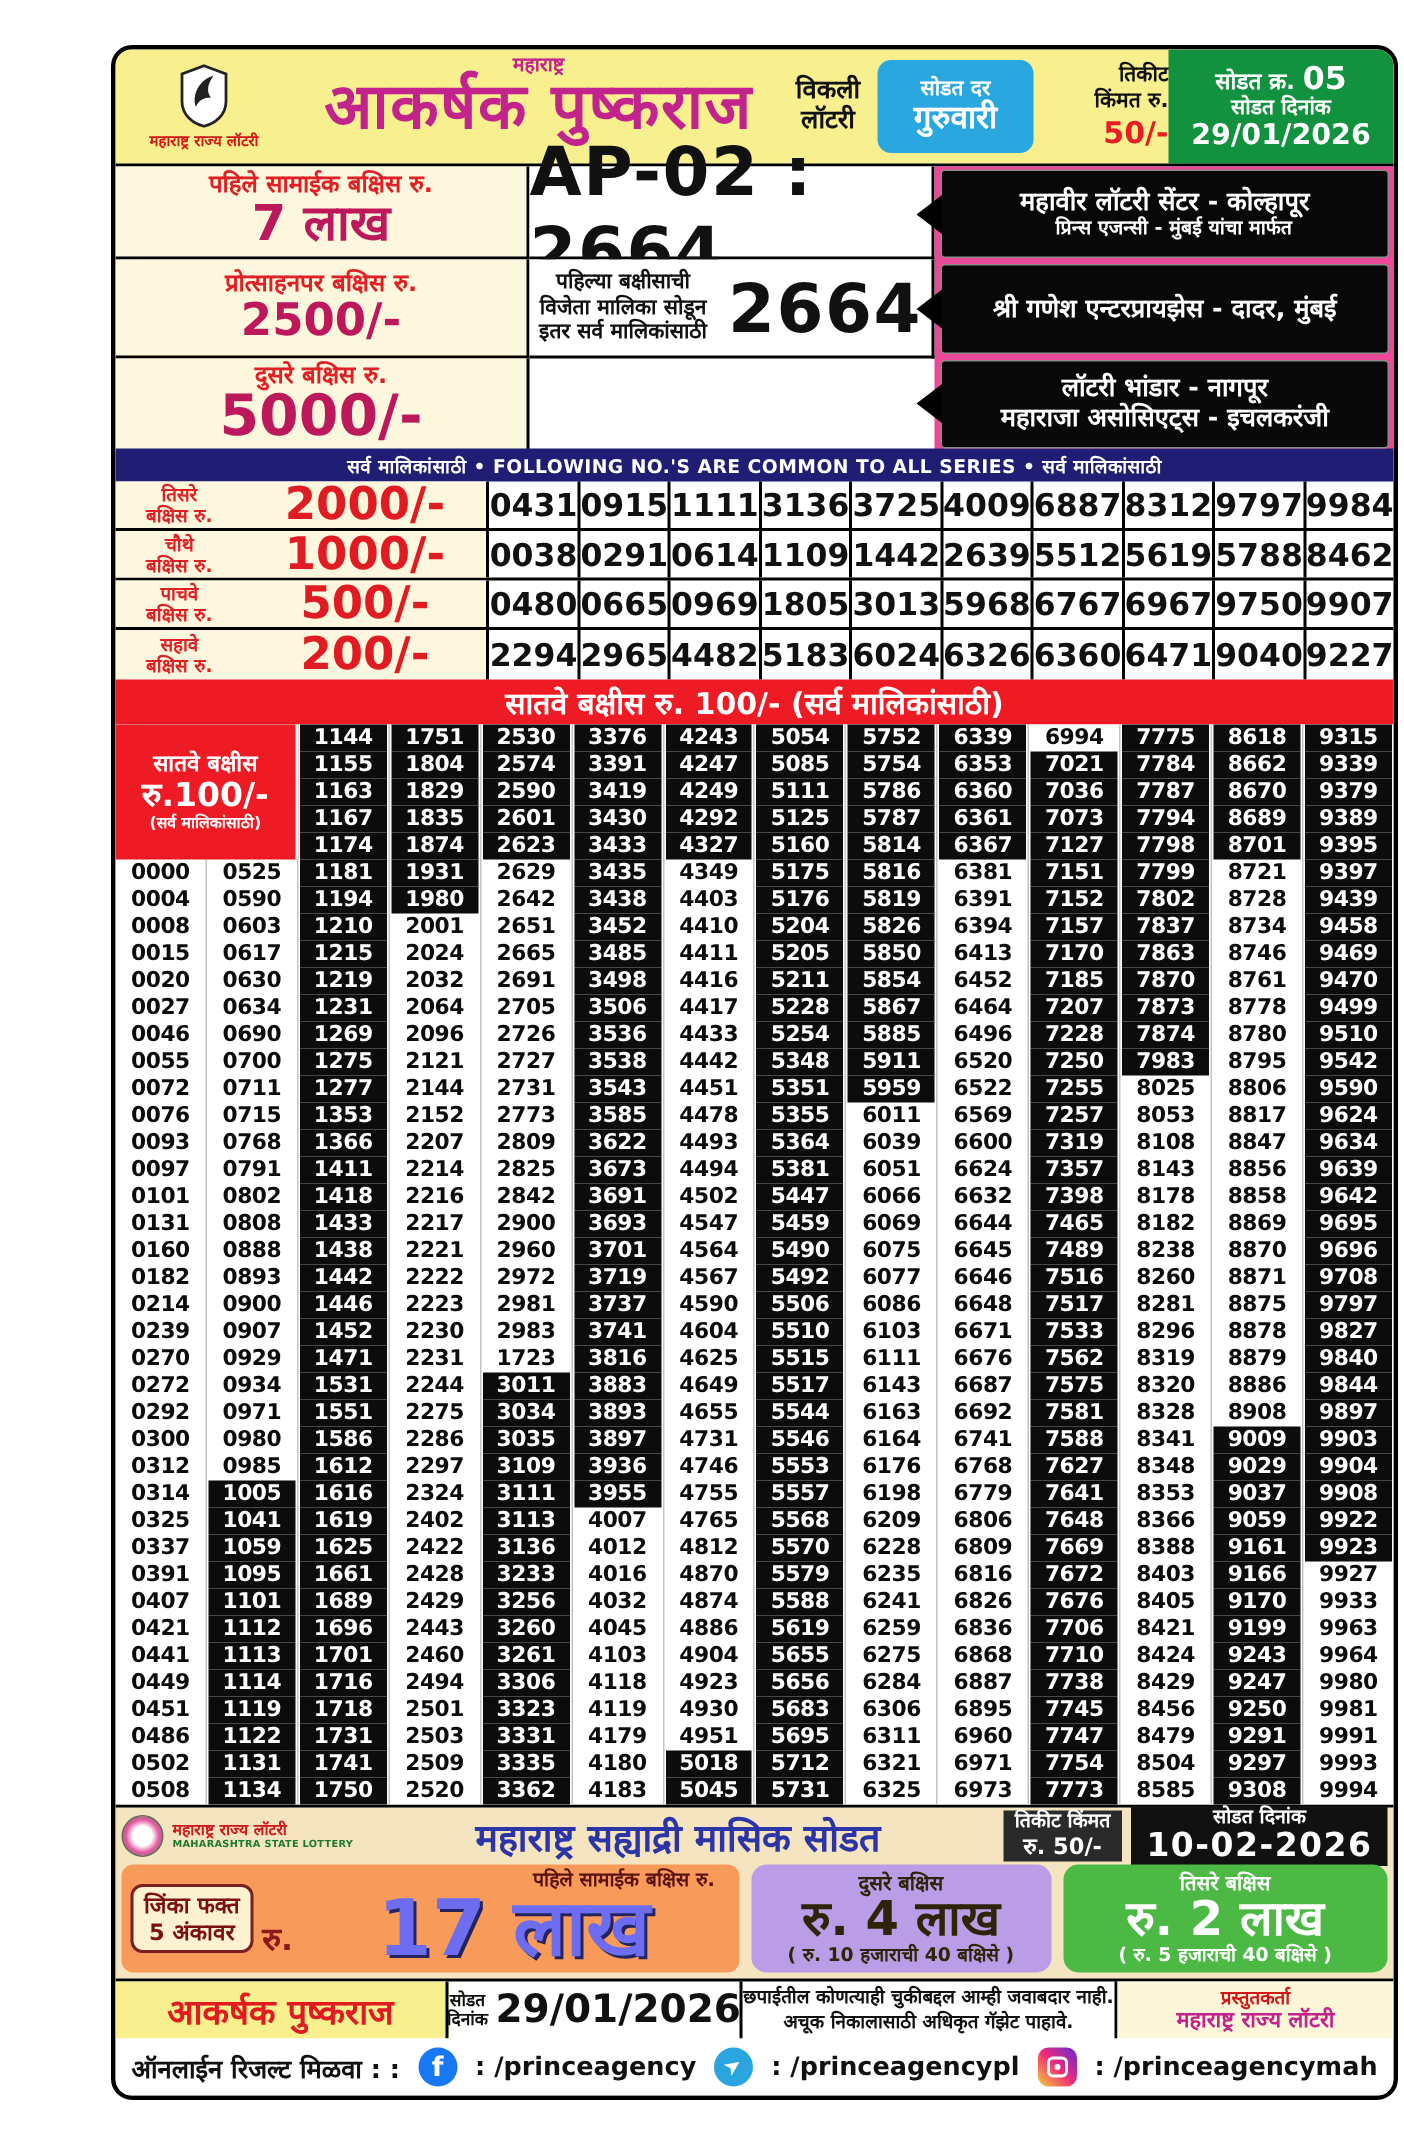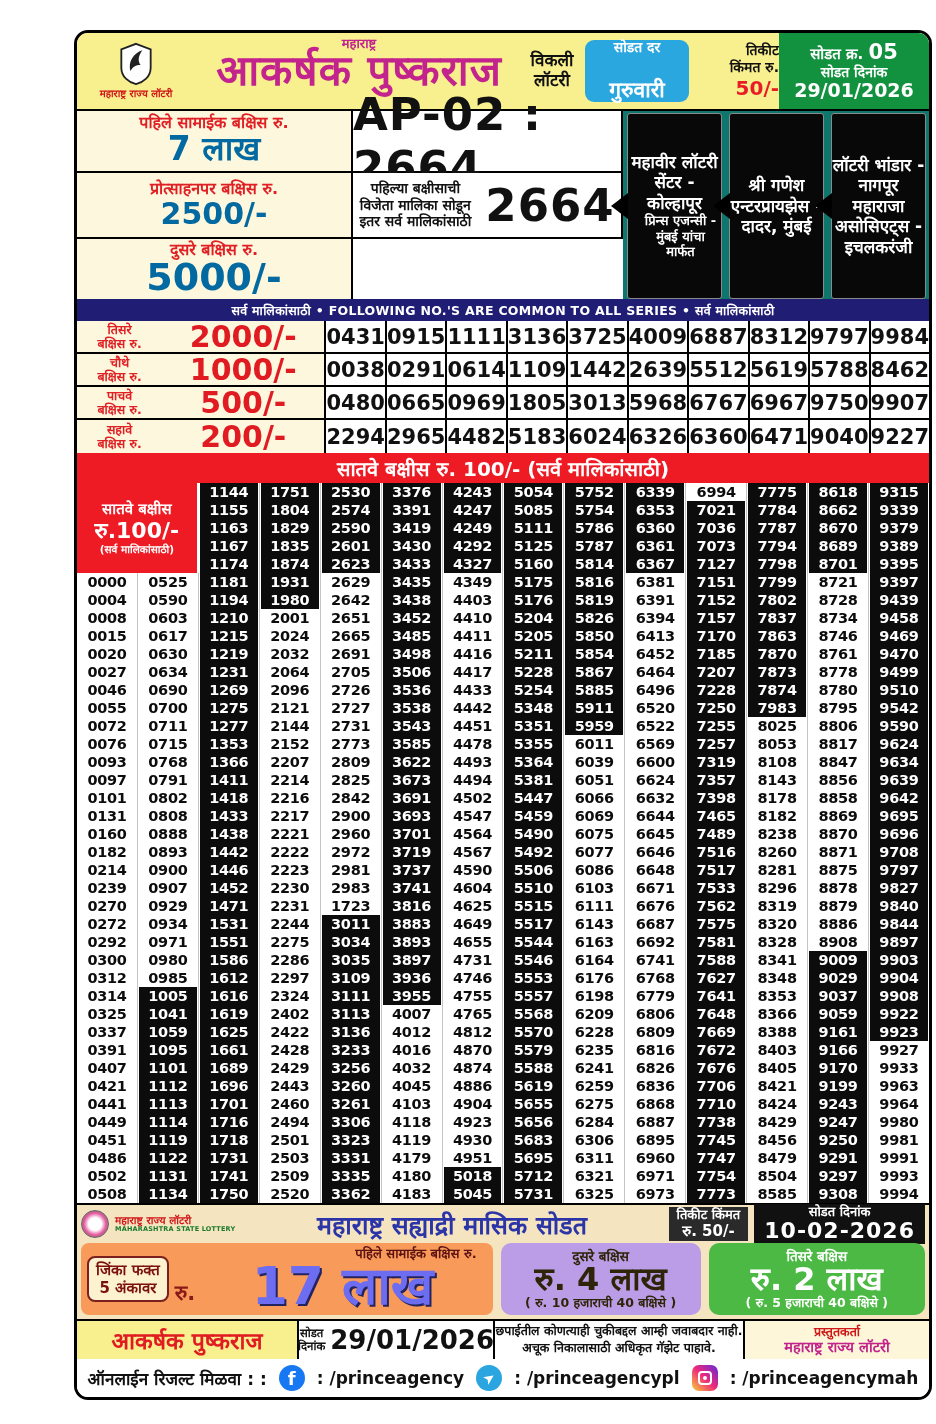--- a/index.html
+++ b/index.html
@@ -13,47 +13,47 @@
   .hdr { height: 76px; background: #f8ef8e; display: flex; align-items: stretch; flex: none; }
   .logo-wrap { width: 118px; display: flex; flex-direction: column; align-items: center; justify-content: center; }
   .logo-wrap svg { width: 40px; height: 44px; }
   .logo-cap { font-size: 10px; font-weight: bold; color: #d01818; white-space: nowrap; }
   .title-wrap { flex: 1; text-align: center; line-height: 1; padding-top: 4px; }
   .state-lbl { font-size: 13px; font-weight: bold; color: #c2238c; }
   .main-title { font-size: 42px; font-weight: 800; color: #c2238c; letter-spacing: 1px; }
   .weekly { width: 58px; display: flex; flex-direction: column; justify-content: center; text-align: center;
     font-size: 17px; font-weight: 800; line-height: 1.15; }
   .day-box { width: 104px; margin: 7px 4px; background: #2ba7e0; border-radius: 9px; color: #fff;
-    display: flex; flex-direction: column; align-items: center; justify-content: space-between; line-height: 1.1; }
+    display: flex; flex-direction: column; align-items: center; justify-content: center; line-height: 1.1; }
   .day-lbl { font-size: 14px; font-weight: bold; }
   .day-val { font-size: 21px; font-weight: 800; }
   .ticket { width: 86px; display: flex; flex-direction: column; align-items: flex-end; justify-content: center;
     font-size: 14px; font-weight: 800; line-height: 1.2; }
   .ticket-price { color: #e81c24; font-size: 20px; }
   .draw-box { width: 150px; background: #12923f; color: #fff; display: flex; flex-direction: column;
     align-items: center; justify-content: center; line-height: 1.15; font-weight: 800; }
   .draw-no-line { font-size: 15px; } .draw-no-line b { font-size: 21px; }
   .draw-date-lbl { font-size: 14px; }
   .draw-date { font-size: 19px; }
 
   
   .prizes { height: 190px; display: grid; grid-template-columns: 276px 1fr 306px;
     grid-template-rows: 62px 66px 62px; border-top: 2px solid #000; flex: none; }
   .pcell { border-right: 2px solid #000; border-bottom: 2px solid #000; }
   .pcell.last-row { border-bottom: none; }
   .plabel { background: #fcf7dd; text-align: center; display: flex; flex-direction: column;
     justify-content: center; line-height: 1.05; }
   .plabel .lab { color: #e02025; font-size: 16px; font-weight: 800; }
-  .plabel .amt { color: #0369a1; font-weight: 800; }
+  .plabel .amt { color: #be185d; font-weight: 800; }
   .amt1 { font-size: 33px; } .amt2 { font-size: 30px; } .amt3 { font-size: 38px; }
   .pnum { background: #fff; display: flex; align-items: center; justify-content: center;
     font-size: 45px; font-weight: 800; letter-spacing: 1px; }
   .pnum .note { font-size: 14px; font-weight: 800; line-height: 1.2; text-align: center;
     margin-right: 14px; letter-spacing: 0; }
-  .agents { grid-column: 3; grid-row: 1 / span 3; display: flex; flex-direction: row; background: #0f766e; }
+  .agents { grid-column: 3; grid-row: 1 / span 3; display: flex; flex-direction: column; background: #ec4899; }
   .agent-box { position: relative; flex: 1; margin: 2px 3px 2px 4px; background: #080808; border: 1px solid #8a8a8a;
     border-radius: 3px; color: #fff; display: flex; flex-direction: column; align-items: center;
     justify-content: center; line-height: 1.2; text-align: center; }
   .agent-l1 { font-size: 17px; font-weight: 800; }
   .agent-l2 { font-size: 13px; font-weight: bold; padding-left: 12px; }
   .agent-arrow { position: absolute; left: -17px; top: 50%; transform: translateY(-50%);
     width: 0; height: 0; border-top: 13px solid transparent; border-bottom: 13px solid transparent;
     border-right: 17px solid #000; }
 
   

